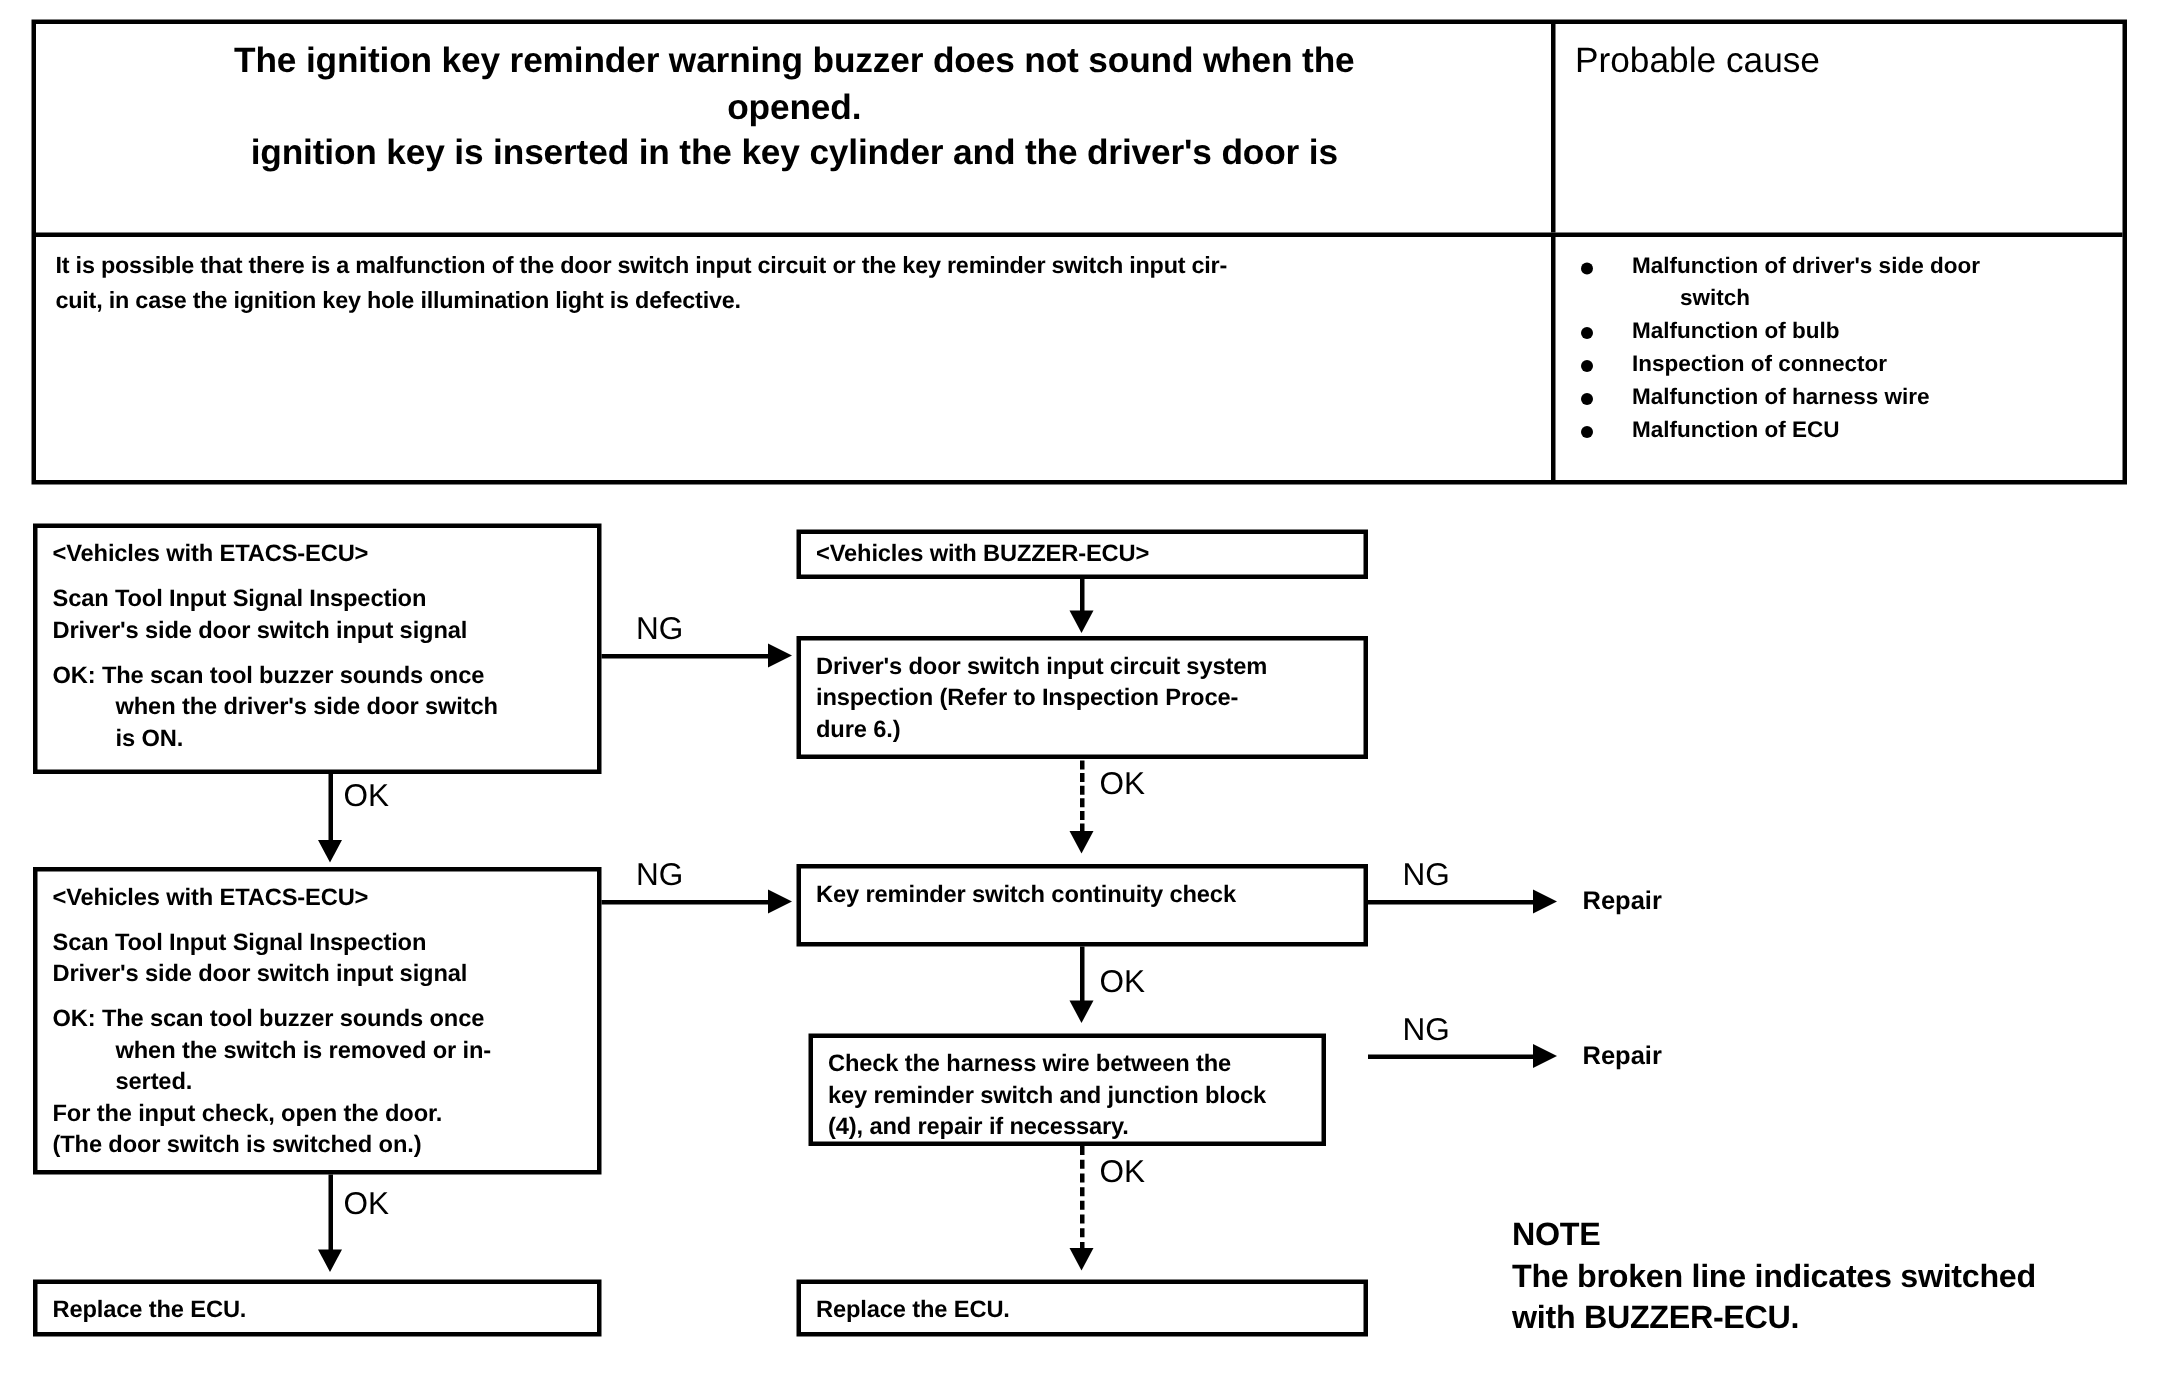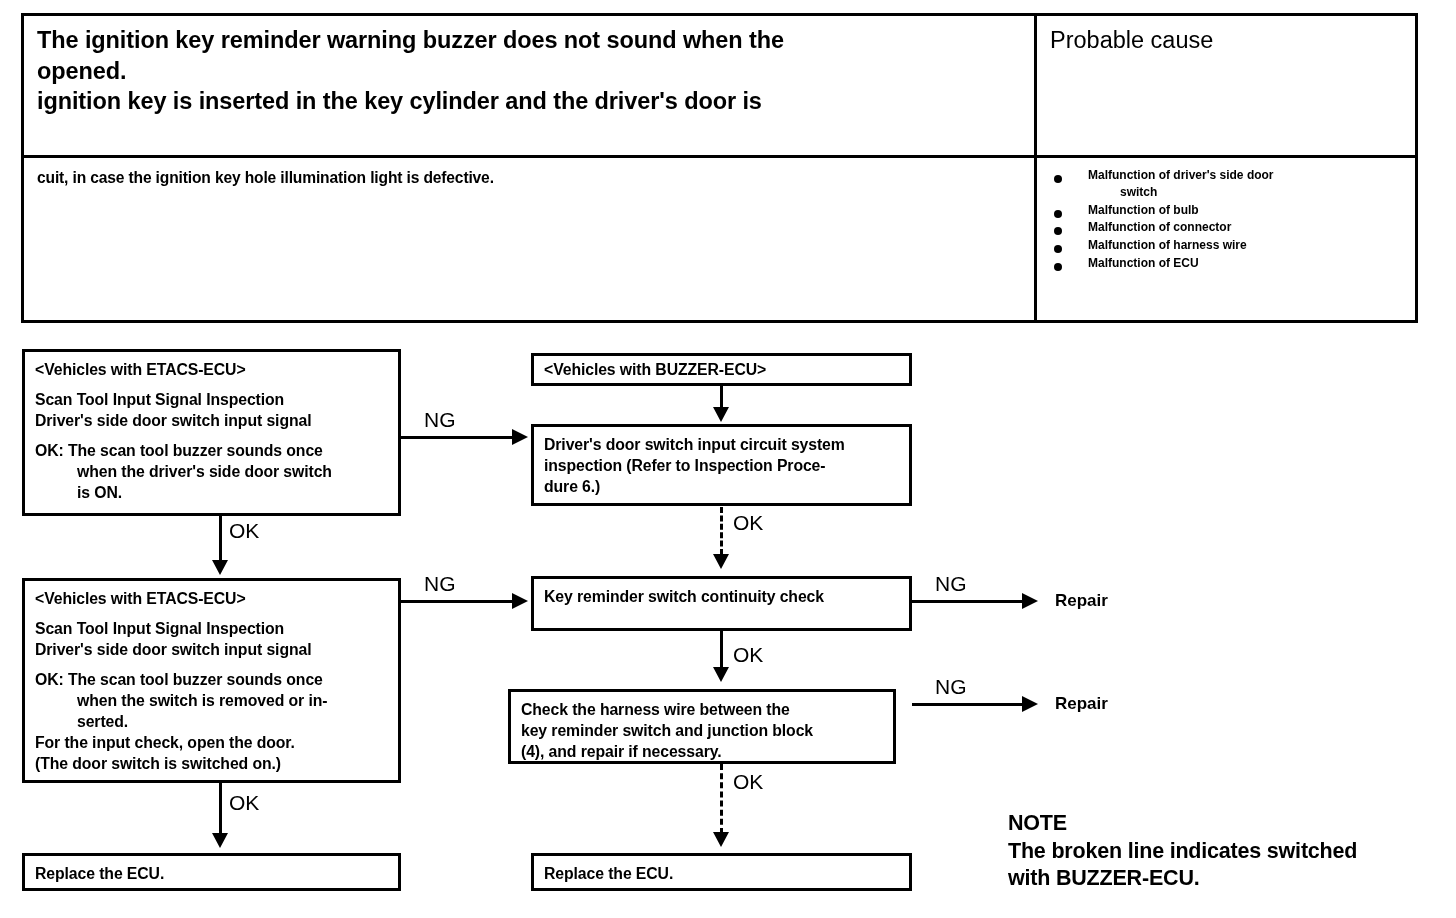--- a/index.html
+++ b/index.html
@@ -52,41 +52,42 @@
     flex: 1;
     box-sizing: border-box;
     padding: 9px 8px 6px 13px;
   }
 
   .symptom-title {
     font-weight: bold;
     font-size: 23.5px;
     line-height: 1.30;
     letter-spacing: -0.1px;
+    text-align: center;
   }
   .symptom-title div { white-space: nowrap; }
   .cause-title {
     font-weight: normal;
     font-size: 23.5px;
     line-height: 1.30;
   }
   .symptom-desc {
     font-weight: bold;
     font-size: 15.6px;
     line-height: 1.46;
     letter-spacing: -0.15px;
   }
   .symptom-desc div { white-space: nowrap; }
 
   ul.cause-list {
     list-style: none;
     margin: 0;
     padding: 0;
     font-weight: bold;
-    font-size: 12px;
+    font-size: 15px;
     line-height: 1.40;
   }
   ul.cause-list li {
     position: relative;
     padding-left: 38px;
     margin-bottom: 1px;
   }
   ul.cause-list li .bullet {
     position: absolute;
     left: 4px;
@@ -134,21 +135,21 @@
   }
 
   
   #box-etacs-1   { left: 22px;  top: 349px; width: 379px; height: 167px; }
   #box-etacs-2   { left: 22px;  top: 578px; width: 379px; height: 205px; }
   #box-replace-l { left: 22px;  top: 853px; width: 379px; height: 38px;  }
 
   #box-buzzer-hd { left: 531px; top: 353px; width: 381px; height: 33px;  }
   #box-driverdoor{ left: 531px; top: 424px; width: 381px; height: 82px;  }
   #box-keyremind { left: 531px; top: 576px; width: 381px; height: 55px;  }
-  #box-harness   { left: 508px; top: 689px; width: 388px; height: 75px;  }
+  #box-harness   { left: 539px; top: 689px; width: 345px; height: 75px;  }
   #box-replace-r { left: 531px; top: 853px; width: 381px; height: 38px;  }
 
   
   .vline {
     position: absolute;
     width: 3px;
     background: #000;
   }
   .hline {
     position: absolute;
@@ -213,20 +214,21 @@
       </div>
     </div>
     <div class="tbl-cell-right">
       <div class="cause-title">Probable cause</div>
     </div>
   </div>
 
   <div class="tbl-row" id="tbl-row-body">
     <div class="tbl-cell-left">
       <div class="symptom-desc">
+        <div>It is possible that there is a malfunction of the door switch input circuit or the key reminder switch input cir-</div>
         <div>cuit, in case the ignition key hole illumination light is defective.</div>
       </div>
     </div>
     <div class="tbl-cell-right">
       <ul class="cause-list">
         <li>
           <span class="bullet"></span>
           <span class="ctext">
             <span>Malfunction of   driver's side door</span>
             <span class="l2">switch</span>
@@ -234,21 +236,21 @@
         </li>
         <li>
           <span class="bullet"></span>
           <span class="ctext">
             <span>Malfunction of  bulb</span>
           </span>
         </li>
         <li>
           <span class="bullet"></span>
           <span class="ctext">
-            <span>Malfunction of   connector</span>
+            <span>Inspection of   connector</span>
           </span>
         </li>
         <li>
           <span class="bullet"></span>
           <span class="ctext">
             <span>Malfunction of   harness wire</span>
           </span>
         </li>
         <li>
           <span class="bullet"></span>

